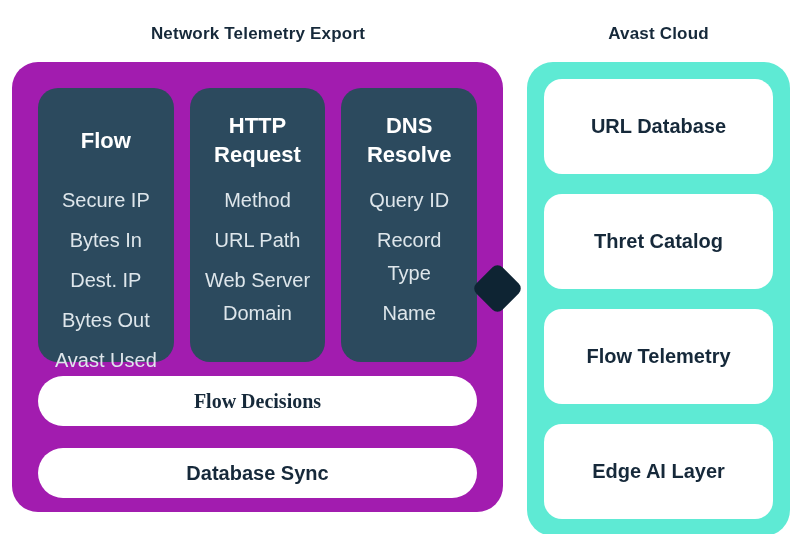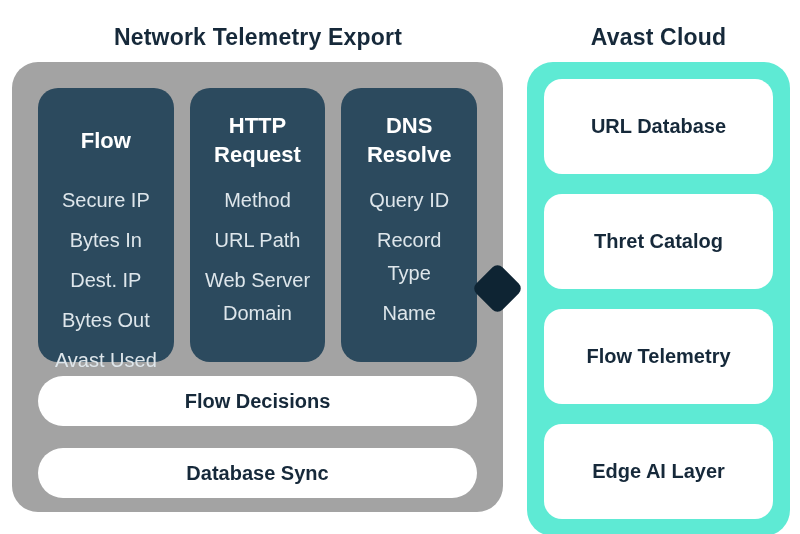--- a/index.html
+++ b/index.html
@@ -6,35 +6,35 @@
   html, body { width: 800px; height: 534px; }
   body {
     font-family: "Liberation Sans", sans-serif;
     background: #ffffff;
     position: relative;
     overflow: hidden;
   }
   .page-title {
     position: absolute;
     top: 24px;
-    font-size: 23px;
+    font-size: 17px;
     font-weight: bold;
     color: #16293a;
     text-align: center;
     letter-spacing: 0.2px;
   }
   #title-left  { left: 12px;  width: 492px; }
   #title-right { left: 527px; width: 263px; }
 
   
   .telemetry-panel {
     position: absolute;
     left: 12px; top: 62px;
     width: 491px; height: 450px;
-    background: #a3a3a3;
+    background: #a21caf;
     border-radius: 26px;
     padding: 26px;
   }
   .cards-row {
     display: flex;
     gap: 16px;
     height: 274px;
   }
   .telemetry-card {
     flex: 1;
@@ -69,21 +69,21 @@
     height: 50px;
     background: #ffffff;
     border-radius: 25px;
     display: flex;
     align-items: center;
     justify-content: center;
     font-size: 20px;
     font-weight: bold;
     color: #16293a;
   }
-  #bar-flow-decisions { top: 314px; }
+  #bar-flow-decisions { top: 314px; font-family: Liberation Serif, serif; }
   #bar-database-sync  { top: 380px; margin-top: 6px; }
 
   .connector-arrow {
     position: absolute;
     right: -13px;
     top: 208px;
     width: 37px; height: 37px;
     background: #0e2433;
     border-radius: 7px;
     transform: rotate(45deg);

